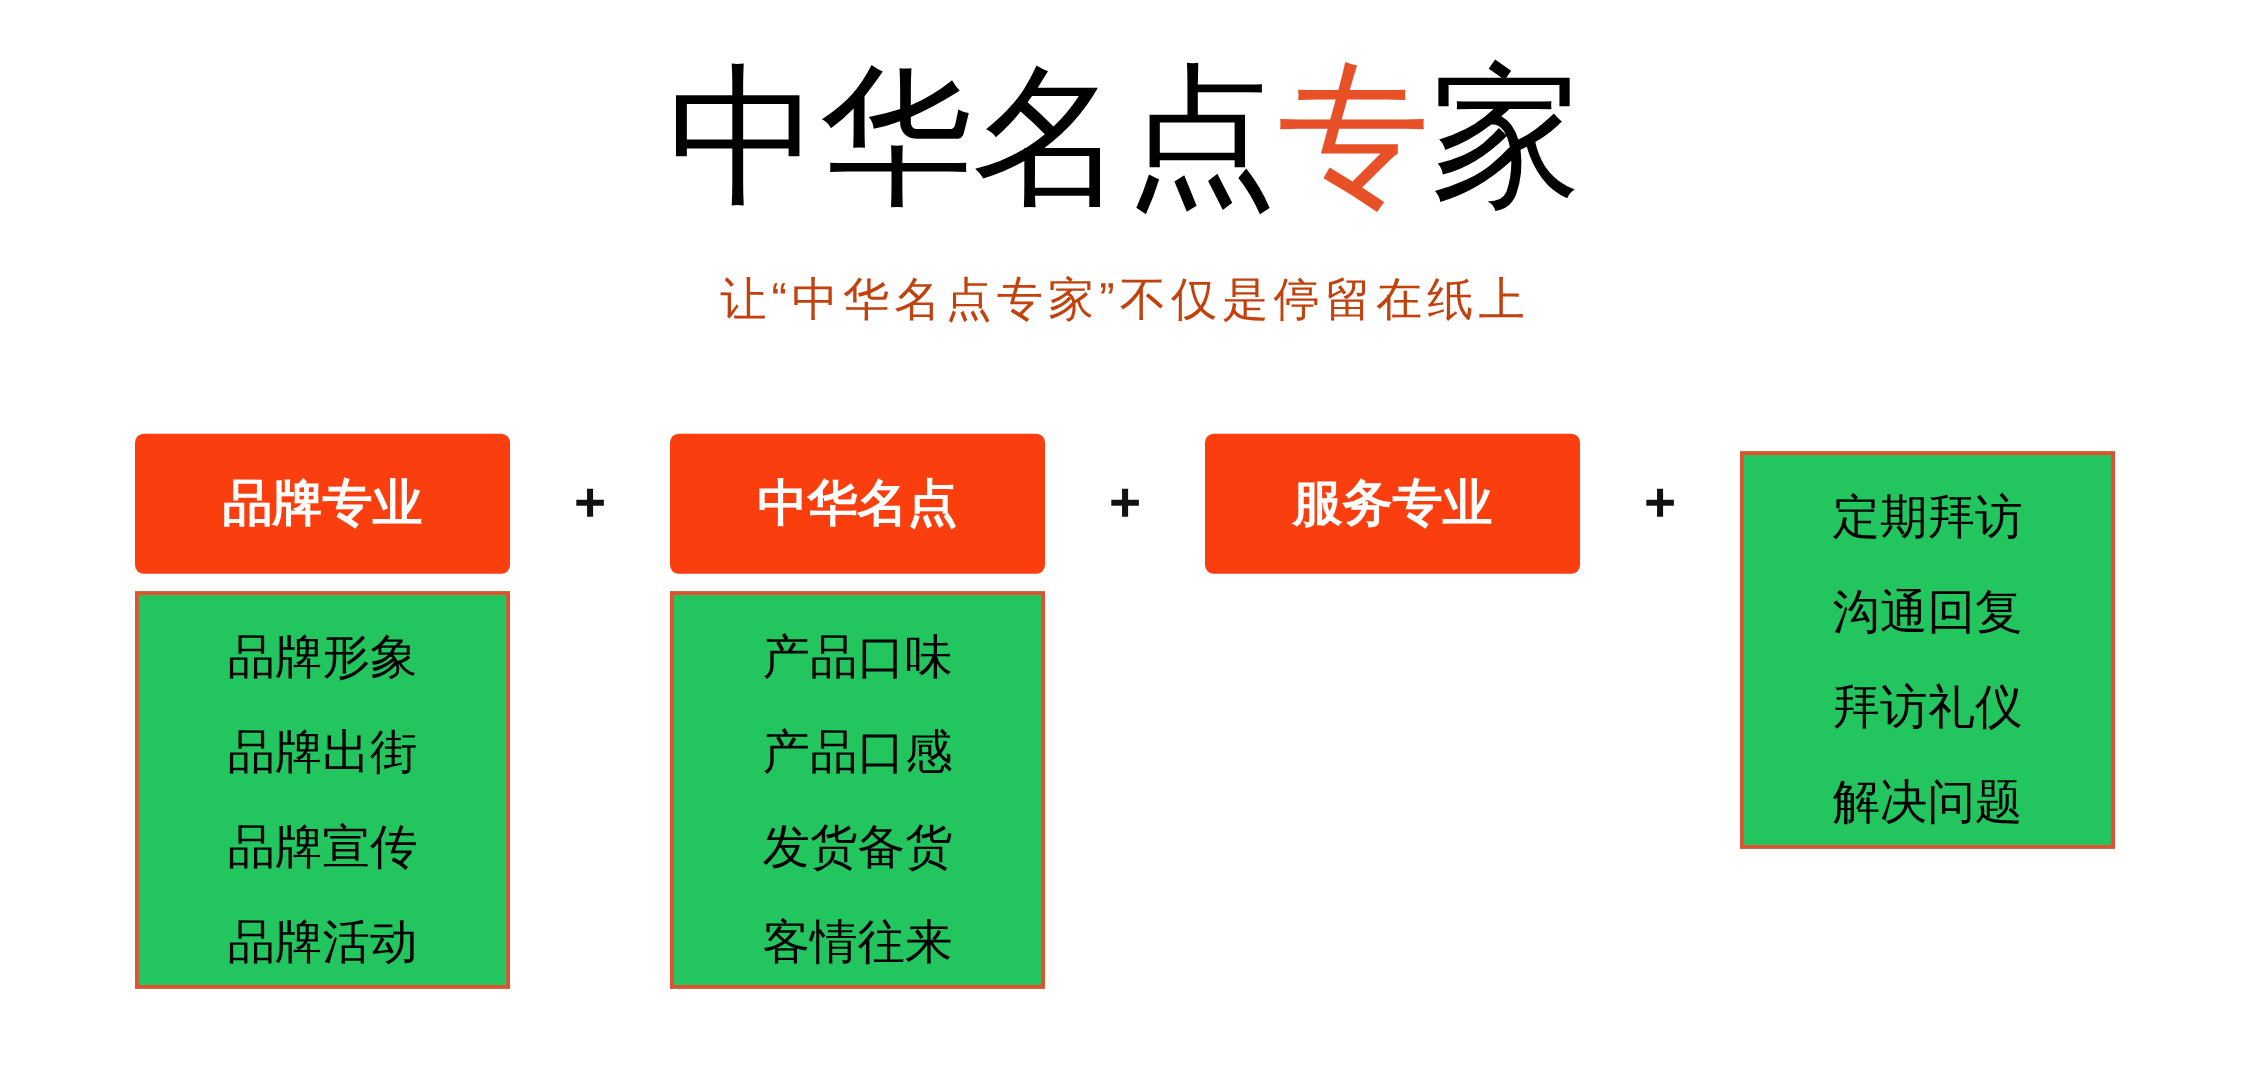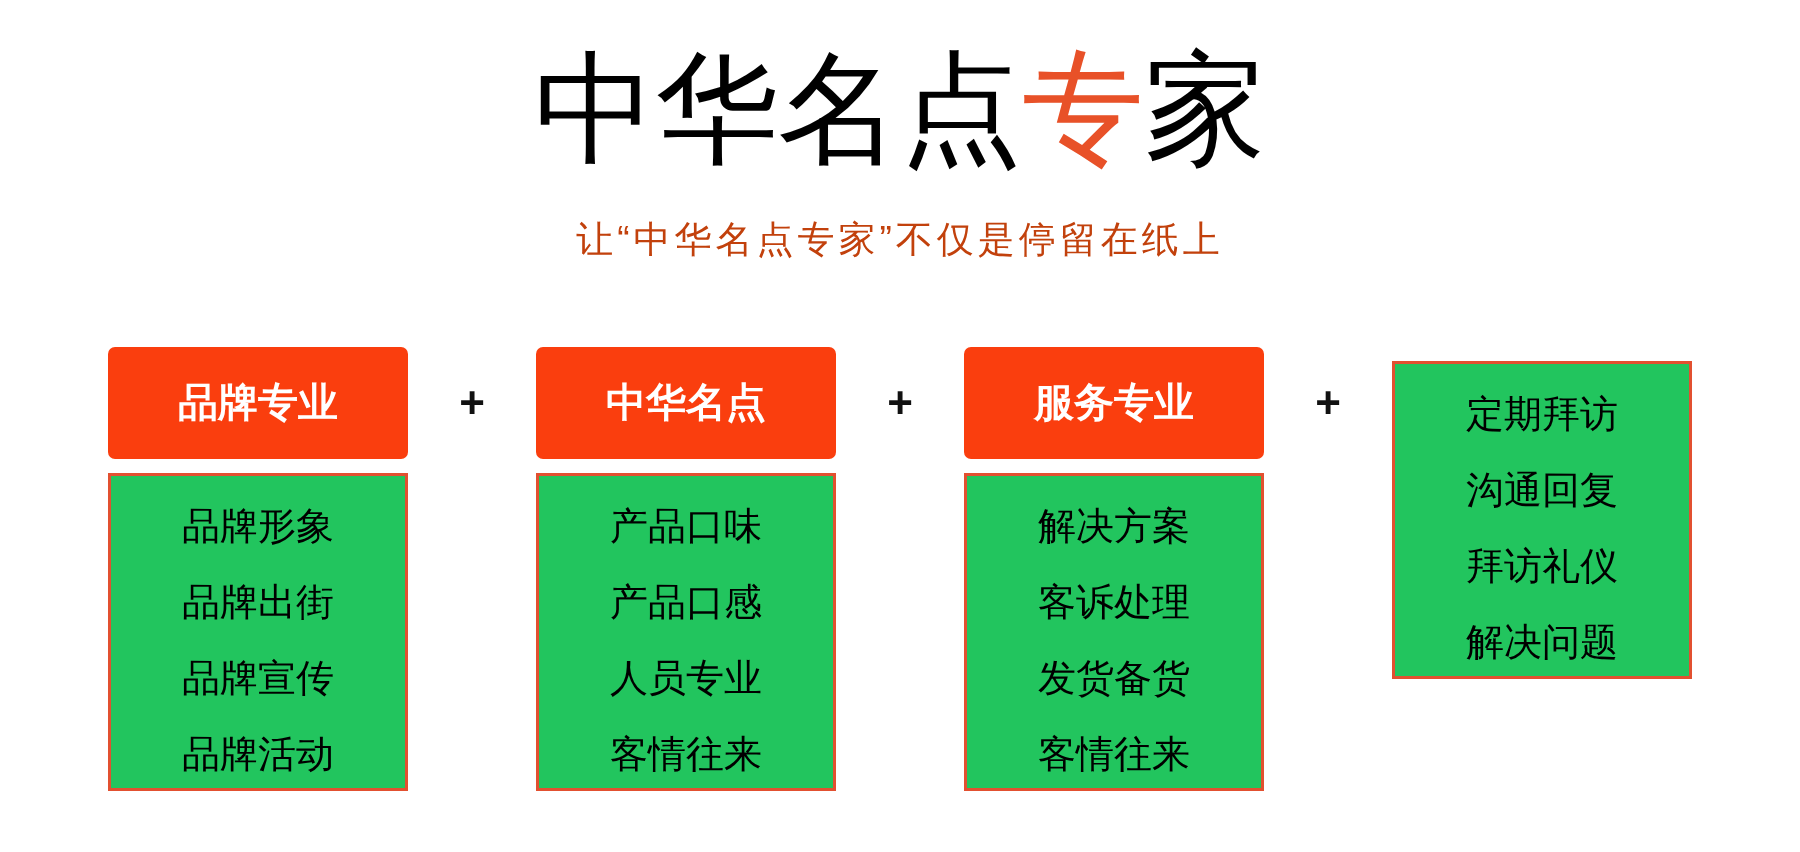--- a/index.html
+++ b/index.html
@@ -75,39 +75,33 @@
       <span class="plus">+</span>
     </div>
 
     <div class="col">
       <div class="btn">
         <span>中华名点</span>
       </div>
       <div class="box">
           <div class="item">产品口味</div>
           <div class="item">产品口感</div>
-          <div class="item">人员专业</div>
+          <div class="item">发货备货</div>
           <div class="item">客情往来</div>
         </div>
     </div>
 
     <div class="sep">
       <span class="plus">+</span>
     </div>
 
     <div class="col">
       <div class="btn">
         <span>服务专业</span>
       </div>
-      <div class="box">
-          <div class="item">解决方案</div>
-          <div class="item">客诉处理</div>
-          <div class="item">发货备货</div>
-          <div class="item">客情往来</div>
-        </div>
     </div>
 
     <div class="sep">
       <span class="plus">+</span>
     </div>
 
     <div class="col">
       <div class="box">
           <div class="item">定期拜访</div>
           <div class="item">沟通回复</div>

